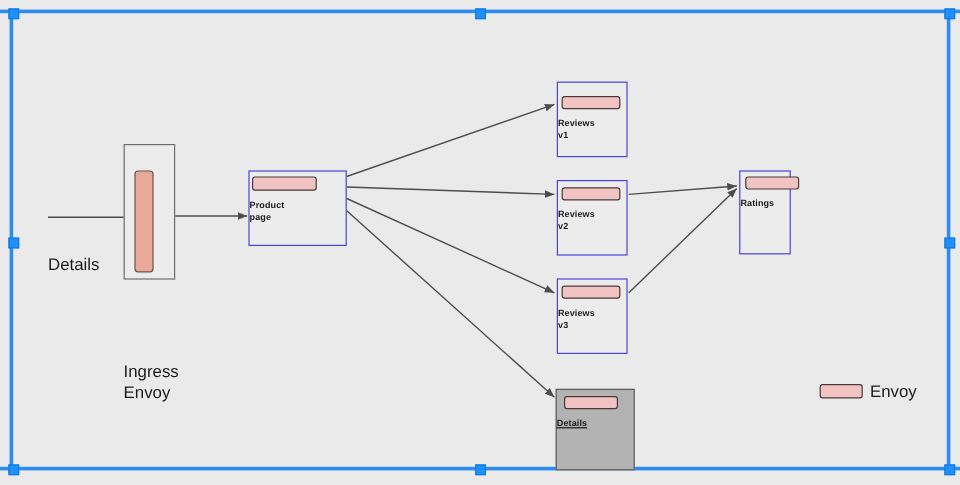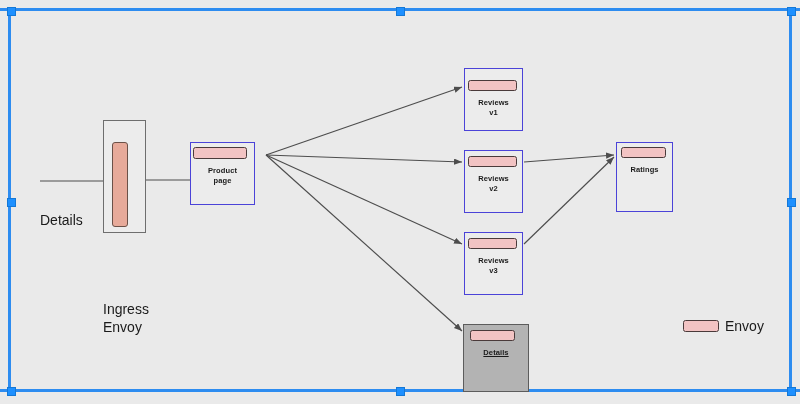--- a/index.html
+++ b/index.html
@@ -38,21 +38,20 @@
   .node.gray{
     border:1.6px solid #5c5c5c;
     background:#b3b3b3;
   }
   .node.plain{
     border:1.4px solid #6e6e6e;
     background:#ececec;
   }
   .node-label{
     position:absolute;left:0;right:0;
-    text-align:center;
     font-size:7.5px;font-weight:bold;color:#1a1a1a;
     line-height:10px;
     letter-spacing:.1px;
   }
   .envoy-bar{
     position:absolute;
     background:#f2c3c3;
     border:1.3px solid #4a3a3a;
     border-radius:2.5px;
     box-sizing:border-box;
@@ -102,21 +101,21 @@
         <line x1="266" y1="155" x2="462" y2="331" marker-end="url(#ah)"></line>
         <line x1="524" y1="162" x2="614" y2="155" marker-end="url(#ah)"></line>
         <line x1="524" y1="244" x2="614" y2="157" marker-end="url(#ah)"></line>
       </g>
   </svg>
 
   <div id="node-layer">
       <div class="node plain" style="left: 103px; top: 120px; width: 43px; height: 113px;">
         <div class="envoy-bar-v" style="left: 8.4px; top: 21.4px; width: 16px; height: 85px;"></div>
       </div>
-      <div class="node blue" style="left: 190px; top: 142px; width: 65px; height: 63px;">
+      <div class="node blue" style="left: 207px; top: 142px; width: 82px; height: 63px;">
         <div class="envoy-bar" style="left: 2.4px; top: 4.4px; width: 54px; height: 12px;"></div>
         <div class="node-label" style="top: 23px;">
           <div>Product</div>
           <div>page</div>
         </div>
       </div>
       <div class="node blue" style="left: 464px; top: 68px; width: 59px; height: 63px;">
         <div class="envoy-bar" style="left: 3.4px; top: 11.4px; width: 49px; height: 11px;"></div>
         <div class="node-label" style="top: 29px;">
           <div>Reviews</div>
@@ -130,21 +129,21 @@
           <div>v2</div>
         </div>
       </div>
       <div class="node blue" style="left: 464px; top: 232px; width: 59px; height: 63px;">
         <div class="envoy-bar" style="left: 3.4px; top: 5.4px; width: 49px; height: 11px;"></div>
         <div class="node-label" style="top: 23px;">
           <div>Reviews</div>
           <div>v3</div>
         </div>
       </div>
-      <div class="node blue" style="left: 616px; top: 142px; width: 57px; height: 70px;">
+      <div class="node blue" style="left: 616px; top: 142px; width: 43px; height: 70px;">
         <div class="envoy-bar" style="left: 4.4px; top: 4.4px; width: 45px; height: 11px;"></div>
         <div class="node-label" style="top: 22px;">
           <div>Ratings</div>
         </div>
       </div>
       <div class="node gray" style="left: 463px; top: 324px; width: 66px; height: 68px;">
         <div class="envoy-bar" style="left: 6.4px; top: 5.4px; width: 45px; height: 11px;"></div>
         <div class="node-label" style="top: 23px; text-decoration: underline;">
           <div>Details</div>
         </div>

